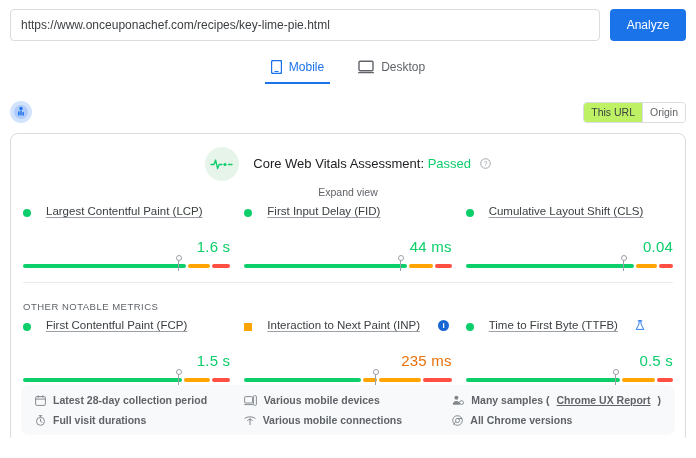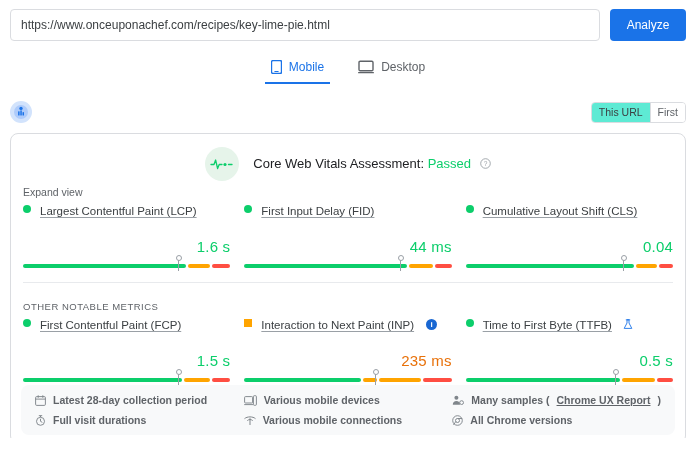--- a/index.html
+++ b/index.html
@@ -62,21 +62,21 @@
   .seg-toggle {
     margin-left: auto; display: flex;
     border: 1px solid #dadce0; border-radius: 4px; overflow: hidden;
     height: 21px;
   }
   .seg {
     font-size: 10.5px; color: #5f6368;
     padding: 0 7px; display: flex; align-items: center; cursor: pointer;
     background: #fff;
   }
-  .seg.selected { background: #5eead4; color: #3c4043; text-align: right; }
+  .seg.selected { background: #bef264; color: #3c4043; text-align: right; }
   .seg + .seg { border-left: 1px solid #dadce0; }
 
   
   .card {
     position: relative;
     margin: 10px 10px 0 10px;
     border: 1px solid #dadce0; border-radius: 8px;
     background: #fff;
     height: 311px;
   }
@@ -89,33 +89,33 @@
     background: #e6f4ea; display: flex; align-items: center; justify-content: center;
     flex: 0 0 auto;
   }
   .cwv-text {
     margin-left: 14px; font-size: 13px; color: #202124;
   }
   .cwv-text .pass { color: #0cce6b; }
   .help-ic { margin-left: 5px; vertical-align: -1px; }
 
   .expand-row {
-    display: flex; justify-content: flex-start;
+    display: flex; justify-content: center;
     padding: 5px 12px 0 12px;
   }
   .expand-link { font-size: 10.5px; color: #5f6368; cursor: pointer; }
 
   
   .metrics {
     display: grid; grid-template-columns: 1fr 1fr 1fr;
     column-gap: 14px;
     padding: 7px 12px 0 12px;
   }
   .metric { position: relative; }
-  .metric-head { display: flex; align-items: flex-start; gap: 9px; }
+  .metric-head { display: flex; align-items: flex-end; gap: 15px; }
   .dot { width: 8px; height: 8px; border-radius: 50%; flex: 0 0 auto; }
   .sq { width: 8px; height: 8px; flex: 0 0 auto; }
   .metric-name {
     font-size: 11.5px; color: #3c4043;
     text-decoration: underline; text-decoration-color: #9aa0a6;
     text-underline-offset: 2px; cursor: pointer; white-space: nowrap;
   }
   .metric-value {
     text-align: right; font-size: 15px; margin-top: 21px; letter-spacing: .2px;
   }
@@ -202,21 +202,21 @@
       <svg width="14" height="14" viewBox="0 0 14 14">
         <circle cx="7" cy="7" r="7" fill="#aecbfa"></circle>
         <circle cx="7" cy="3.4" r="1.7" fill="#1a73e8"></circle>
         <rect x="4.1" y="6.2" width="1.5" height="4.4" rx="0.6" fill="#1a73e8"></rect>
         <rect x="6.3" y="5.3" width="1.5" height="5.3" rx="0.6" fill="#1a73e8"></rect>
         <rect x="8.5" y="7.1" width="1.5" height="3.5" rx="0.6" fill="#1a73e8"></rect>
       </svg>
     </span>
     <div class="seg-toggle">
       <div class="seg selected">This URL</div>
-      <div class="seg">First</div>
+      <div class="seg">Origin</div>
     </div>
   </div>
 
   <div class="card">
 
     <div class="cwv-head">
       <span class="pulse-badge">
         <svg width="24" height="12" viewBox="0 0 24 12">
           <path d="M1 6.5 L4 6.5 L5.6 2 L7.6 10.5 L9.2 6.5 L12 6.5" fill="none" stroke="#0cce6b" stroke-width="1.3" stroke-linecap="round" stroke-linejoin="round"></path>
           <circle cx="15" cy="6.5" r="1.6" fill="#0cce6b"></circle>

